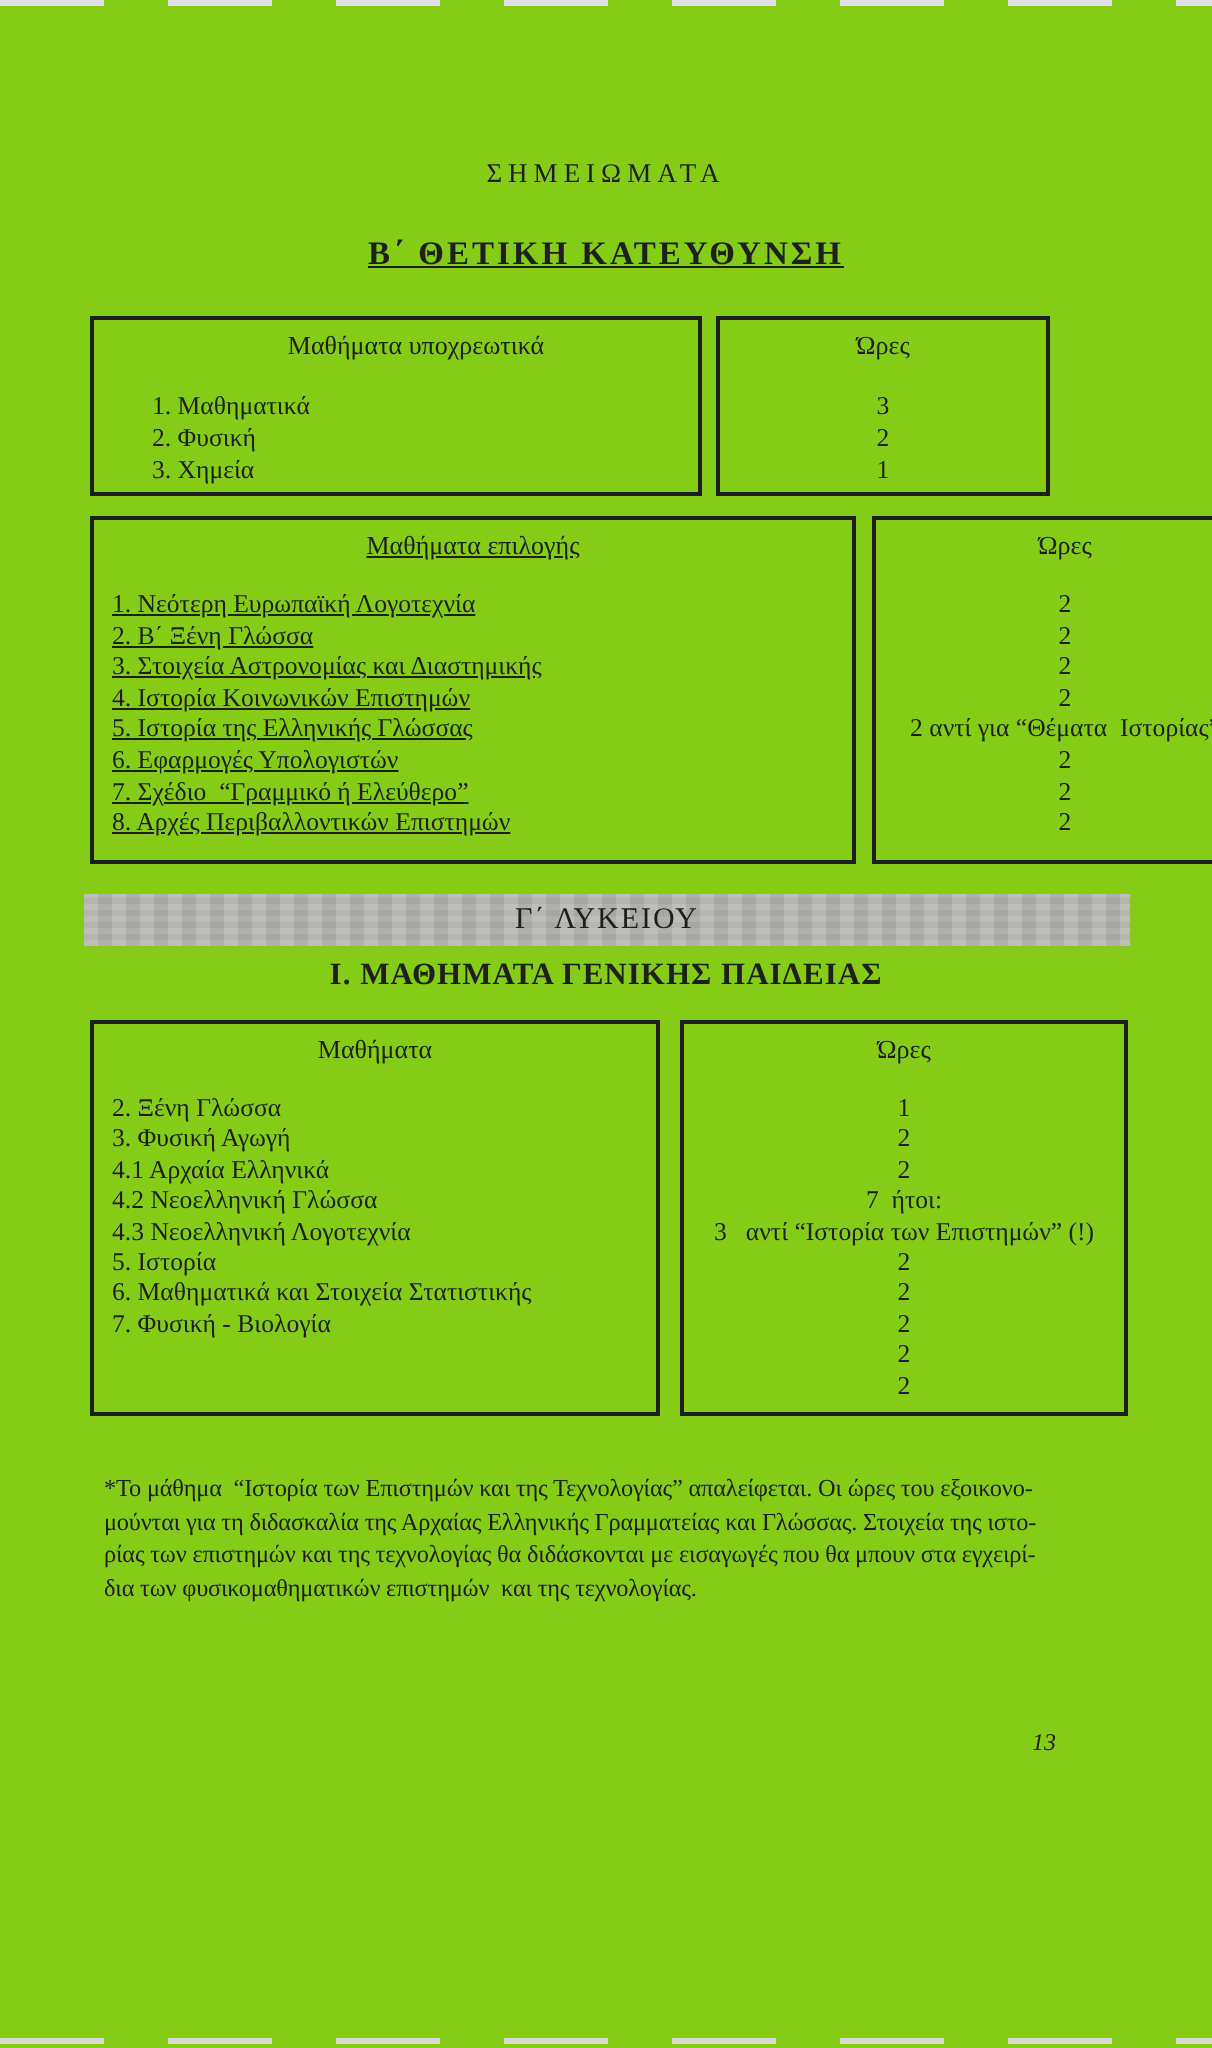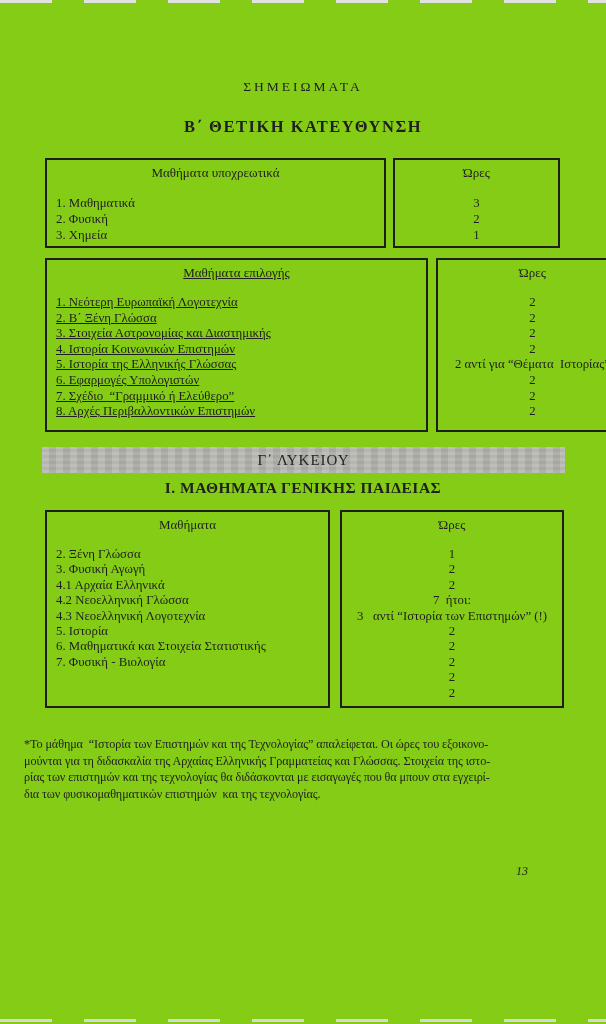--- a/index.html
+++ b/index.html
@@ -12,32 +12,32 @@
   .edge { position:absolute; left:0; width:100%; height:3px; }
   .edge.top { top:0; background:repeating-linear-gradient(90deg,#e1e1df 0 52px, transparent 52px 84px); }
   .edge.bottom { bottom:2px; background:repeating-linear-gradient(90deg,#d8d8d5 0 52px, transparent 52px 84px); }
 
   .h-notes {
     position:absolute; top:79px; left:0; width:100%;
     text-align:center; font-size:13.5px; letter-spacing:3px;
   }
   .h-kateythynsi {
     position:absolute; top:117px; left:0; width:100%;
-    text-align:center; font-size:16.5px; font-weight:bold; letter-spacing:1.5px;
+    text-align:center; font-size:16.5px; font-weight:bold; letter-spacing:1.5px;text-decoration:underline;
   }
 
   .tbl { position:absolute; left:45px; display:flex; }
   .box { border:2px solid #1e1e1e; box-sizing:border-box; }
   .box-header { text-align:center; padding-top:5px; font-size:13px; white-space:pre; }
   .rows { margin-top:14px; }
   .row { font-size:12.8px; line-height:16px; padding-left:9px; white-space:pre; }
   .hours-box .row { text-align:center; padding-left:0; }
 
   #tbl1 { top:158px; }
-  #tbl1 .subjects  { width:341px; height:90px; margin-right:7px; }
+  #tbl1 .subjects  { width:306px; height:90px; margin-right:7px;padding-left:20px; }
   #tbl1 .hours-box { width:167px; height:90px; }
 
   #tbl2 { top:258px; }
   #tbl2 .subjects  { width:383px; height:174px; margin-right:8px;text-decoration:underline; }
   #tbl2 .hours-box { width:193px; height:174px; }
   #tbl2 .row { line-height:15.6px; }
 
   #tbl3 { top:510px; }
   #tbl3 .subjects  { width:285px; height:198px; margin-right:10px; }
   #tbl3 .hours-box { width:224px; height:198px; }
@@ -49,21 +49,21 @@
     background-image:
       repeating-linear-gradient(90deg, rgba(255,255,255,0.09) 0 7px, rgba(0,0,0,0.045) 7px 14px),
       repeating-linear-gradient(0deg, rgba(255,255,255,0.06) 0 3px, rgba(0,0,0,0.035) 3px 6px);
     text-align:center; font-weight:normal; font-size:15px; letter-spacing:1px; line-height:26px;
   }
   .h-genikis {
     position:absolute; top:479px; left:0; width:100%;
     text-align:center; font-weight:bold; font-size:15.5px; letter-spacing:0.5px;
   }
 
-  .footnote { position:absolute; top:736px; left:24px; width:540px; }
+  .footnote { position:absolute; top:736px; left:52px; width:540px; }
   .fline { font-size:12.2px; line-height:16.6px; white-space:pre; letter-spacing:-0.1px; }
 
   .pagenum { position:absolute; top:864px; left:516px; font-style:italic; font-size:12px; }
 </style>
 </head>
 <body>
 
 <div class="sheet">
   <div class="edge top"></div>
   <div class="edge bottom"></div>

